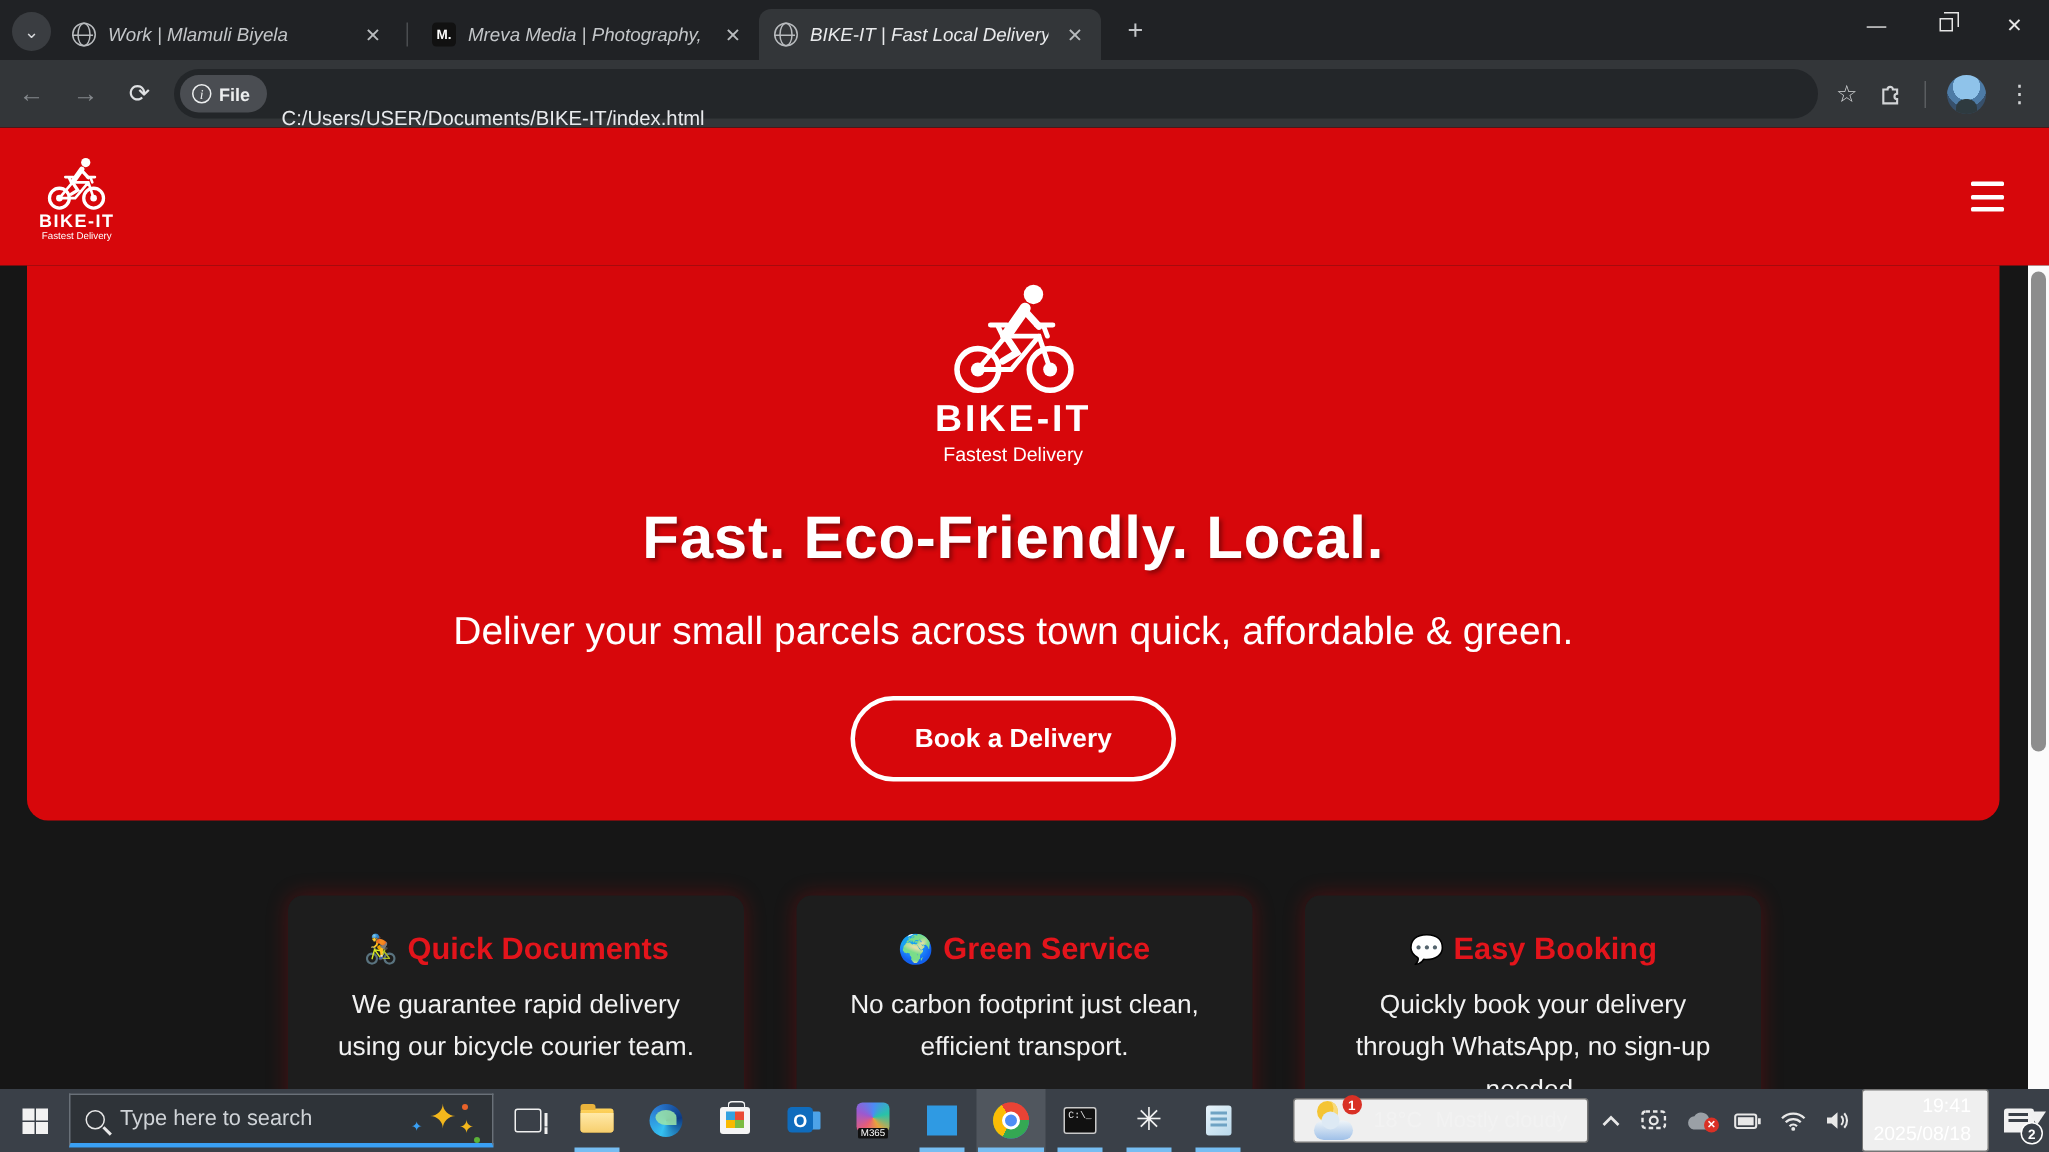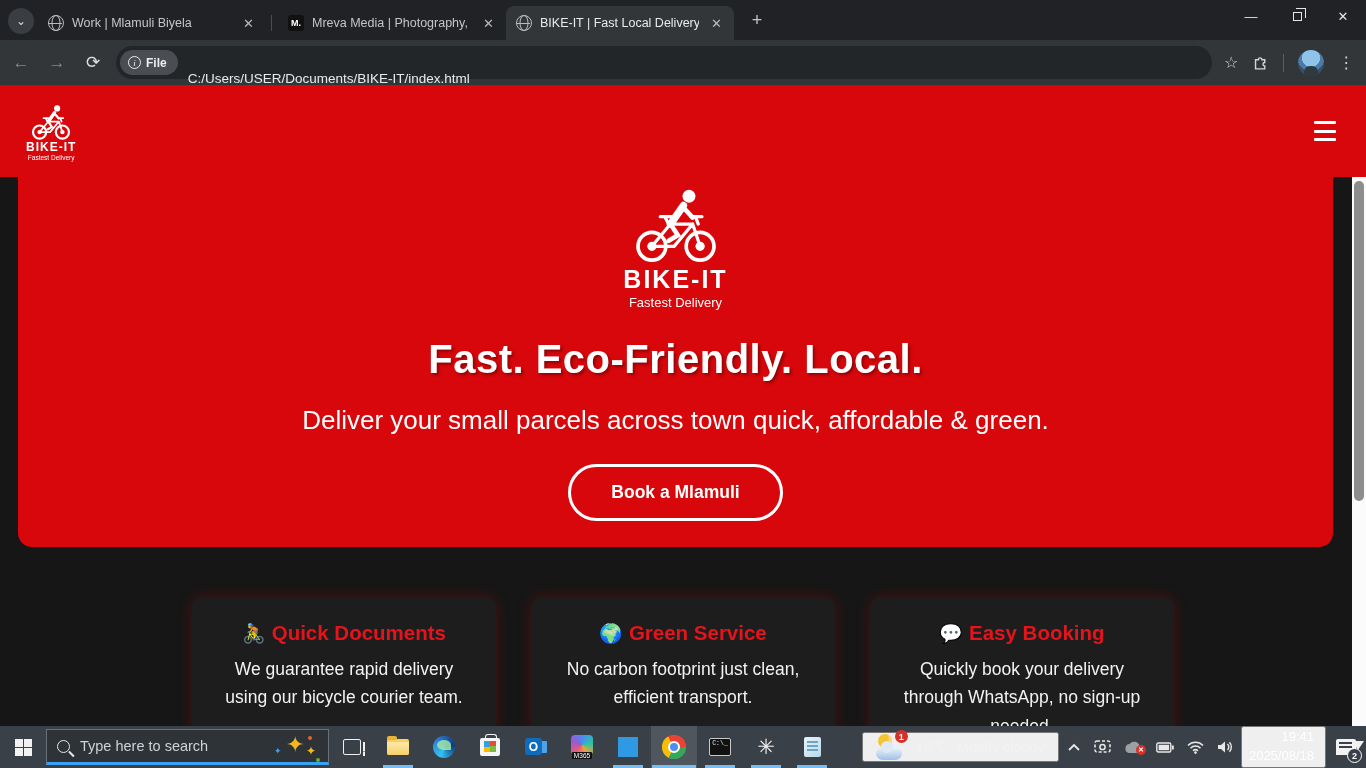--- a/index.html
+++ b/index.html
@@ -6,21 +6,21 @@
   html,body { background:#000; }
   body { font-family:"Liberation Sans","DejaVu Sans",sans-serif; }
   .screen { position:relative; width:1366px; height:768px; overflow:hidden; background:#161616; }
 
   
   .tabstrip { position:absolute; top:0; left:0; width:1366px; height:40px; background:#202225; display:flex; align-items:flex-end; }
   .tab-search-btn { width:26px; height:26px; margin:0 4px 6px 8px; border-radius:50%; background:#3a3d41; color:#d7d9db; border:none; font-size:12px; display:flex; align-items:center; justify-content:center; }
   .tab { position:relative; height:34px; width:228px; display:flex; align-items:center; gap:8px; padding:0 8px 0 10px; color:#c3c6c9; font-size:12.5px; }
   .tab.active { background:#333639; border-radius:8px 8px 0 0; color:#e9eaec; }
   .tab .sep { position:absolute; right:-6px; top:9px; height:16px; width:1px; background:#4a4d50; }
-  .tab-title { flex:1; white-space:nowrap; overflow:hidden; }
+  .tab-title { flex:1; white-space:nowrap; overflow:hidden;font-style:italic; }
   .tab-close { color:#b9bcbf; font-size:13px; background:none; border:none; padding:0 4px; }
   .favicon-globe { width:16px; height:16px; border-radius:50%; border:1.5px solid #b9bcbf; position:relative; flex:none; }
   .favicon-globe::before { content:""; position:absolute; left:50%; top:-1px; width:7px; height:14px; border:1.5px solid #b9bcbf; border-radius:50%; transform:translateX(-50%); }
   .favicon-globe::after { content:""; position:absolute; top:50%; left:-1px; width:14px; height:0; border-top:1.5px solid #b9bcbf; }
   .favicon-m { width:16px; height:16px; border-radius:3px; background:#111; color:#fff; font-size:9px; font-weight:bold; display:flex; align-items:center; justify-content:center; flex:none; }
   .newtab-btn { width:26px; height:26px; margin:0 0 7px 10px; border:none; background:none; color:#c3c6c9; font-size:18px; line-height:1; }
   .win-controls { position:absolute; right:0; top:0; height:32px; display:flex; }
   .win-btn { width:46px; height:32px; display:flex; align-items:center; justify-content:center; background:none; border:none; color:#e6e6e6; font-size:13px; }
   .restore-glyph { width:9px; height:9px; border:1.2px solid #e6e6e6; position:relative; }
   .restore-glyph::before { content:""; position:absolute; left:2px; bottom:2px; width:9px; height:9px; border:1.2px solid #e6e6e6; border-bottom:none; border-left:none; }
@@ -248,21 +248,21 @@
           </g>
           <g fill="none" stroke="#fff" stroke-width="5" stroke-linecap="round">
             <path d="M57 21 L68 33 M44 40 L52 52 L42 58"></path>
           </g>
         </svg>
         <span class="lt">BIKE-IT</span>
         <span class="lg">Fastest Delivery</span>
       </div>
       <h1>Fast. Eco-Friendly. Local.</h1>
       <p class="sub">Deliver your small parcels across town quick, affordable &amp; green.</p>
-      <button class="cta-btn">Book a Mlamuli</button>
+      <button class="cta-btn">Book a Delivery</button>
     </div>
 
     <div class="cards">
       <div class="card">
         <div class="card-title">
           <span class="emoji">🚴</span><span>Quick Documents</span>
         </div>
         <div class="card-body">We guarantee rapid delivery using our bicycle courier team.</div>
       </div>
       <div class="card">

